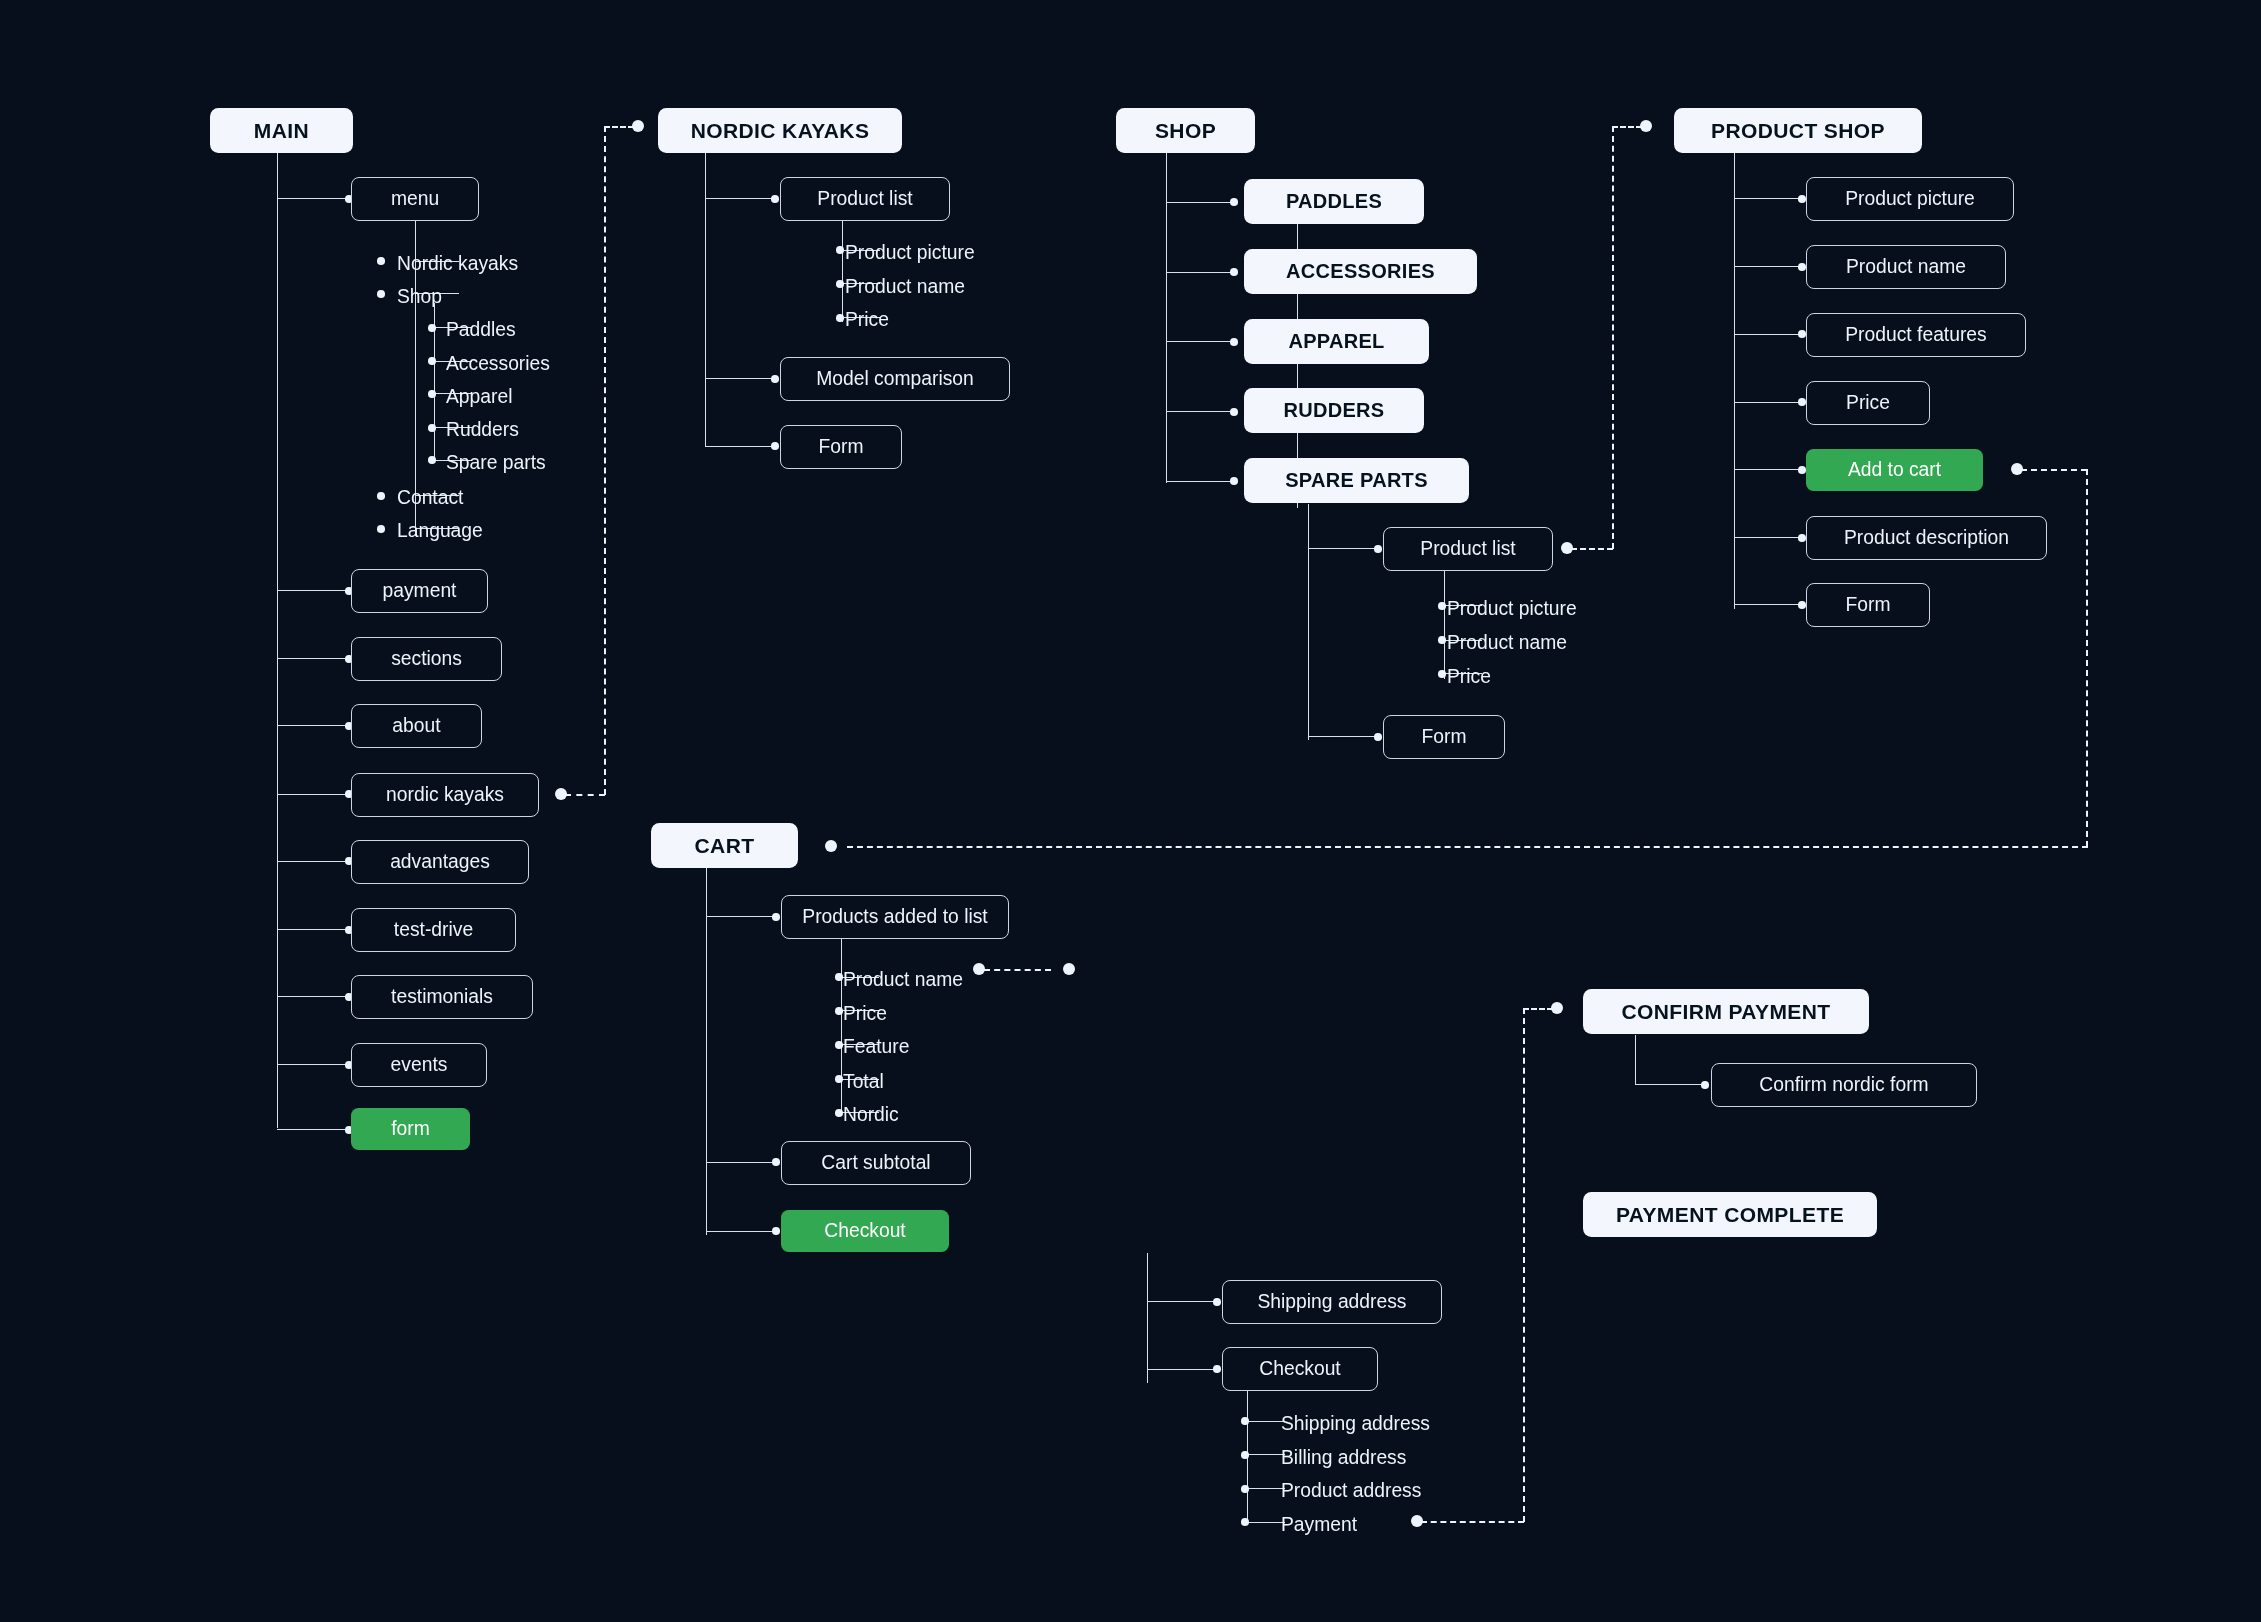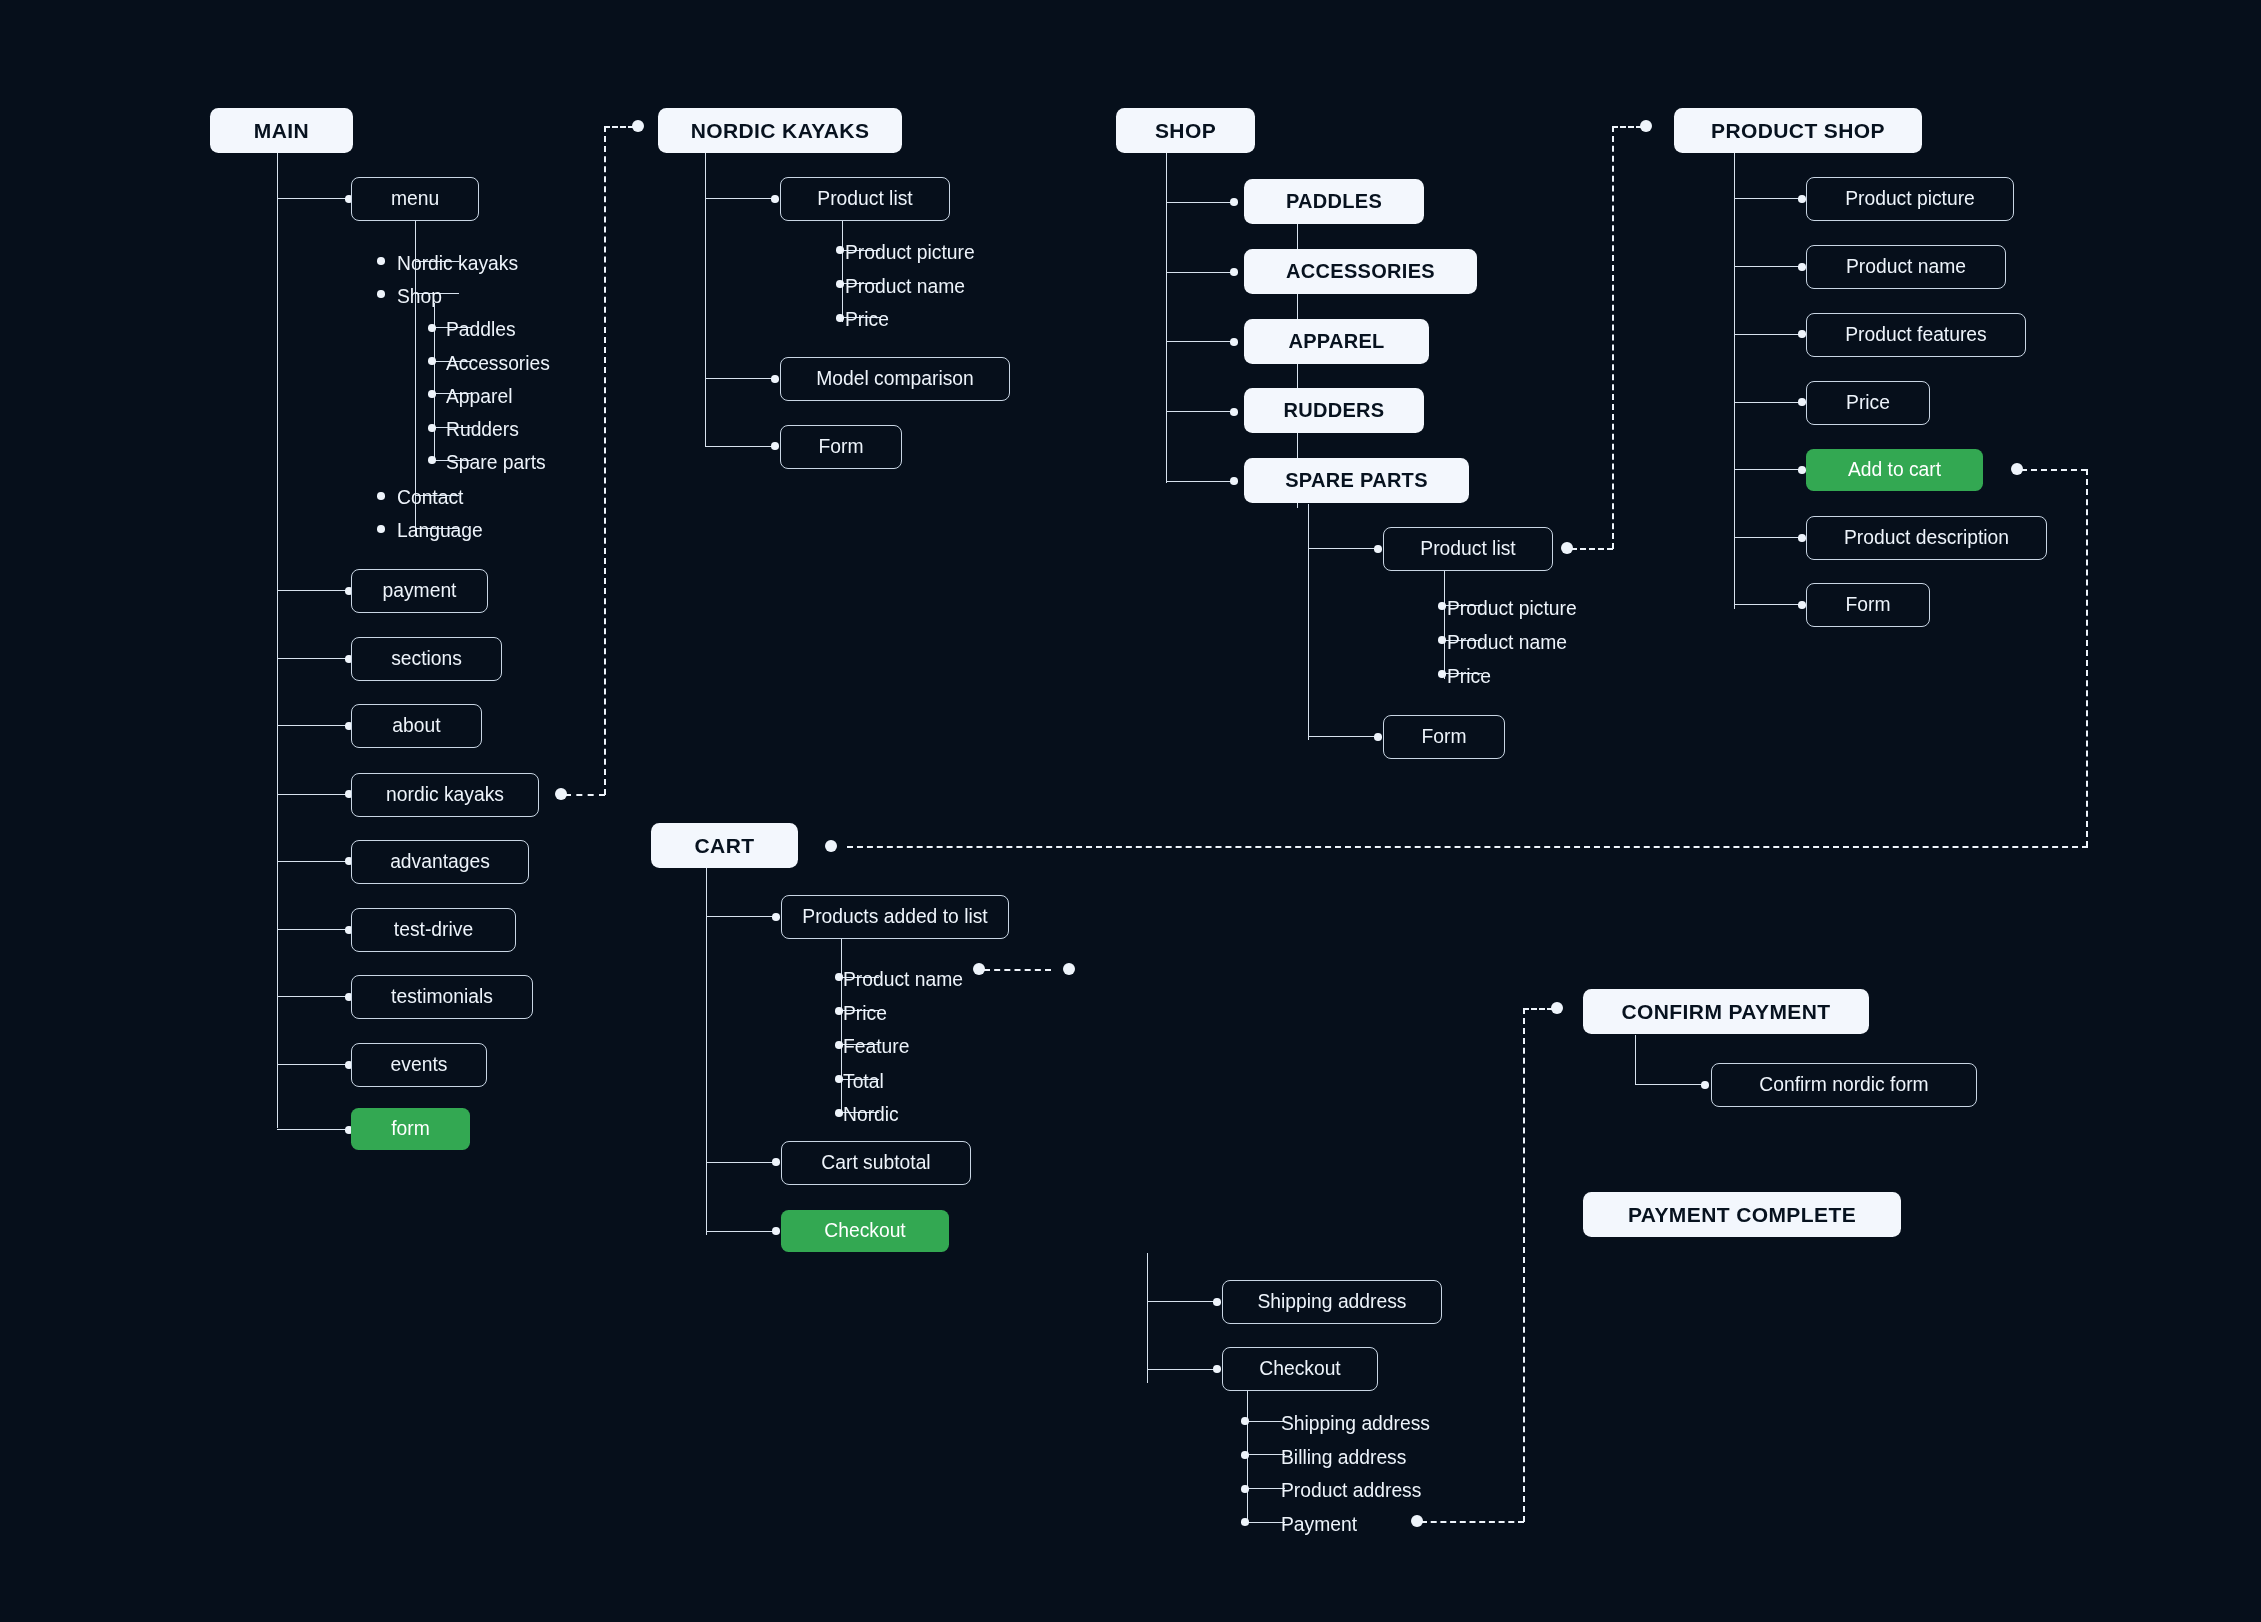--- a/index.html
+++ b/index.html
@@ -374,16 +374,16 @@
   <div class="dashH" style="left:1523px;top:1008px;width:30px;"></div>
   <div class="bigdot" style="left:1551px;top:1002px;"></div>
 
   <div class="node hdr" style="left:1583px;top:989px;width:286px;">CONFIRM PAYMENT</div>
 
   <div class="vline" style="left:1635px;top:1035px;height:50px;"></div>
   <div class="hline" style="left:1635px;top:1084px;width:69px;"></div>
   <div class="dot" style="left:1701px;top:1081px;"></div>
   <div class="node box" style="left:1711px;top:1063px;width:266px;">Confirm nordic form</div>
 
-  <div class="node hdr" style="left:1583px;top:1192px;width:318px;">PAYMENT COMPLETE</div>
+  <div class="node hdr" style="left:1583px;top:1192px;width:294px;">PAYMENT COMPLETE</div>
 
 </div>
 
 
 </body></html>

